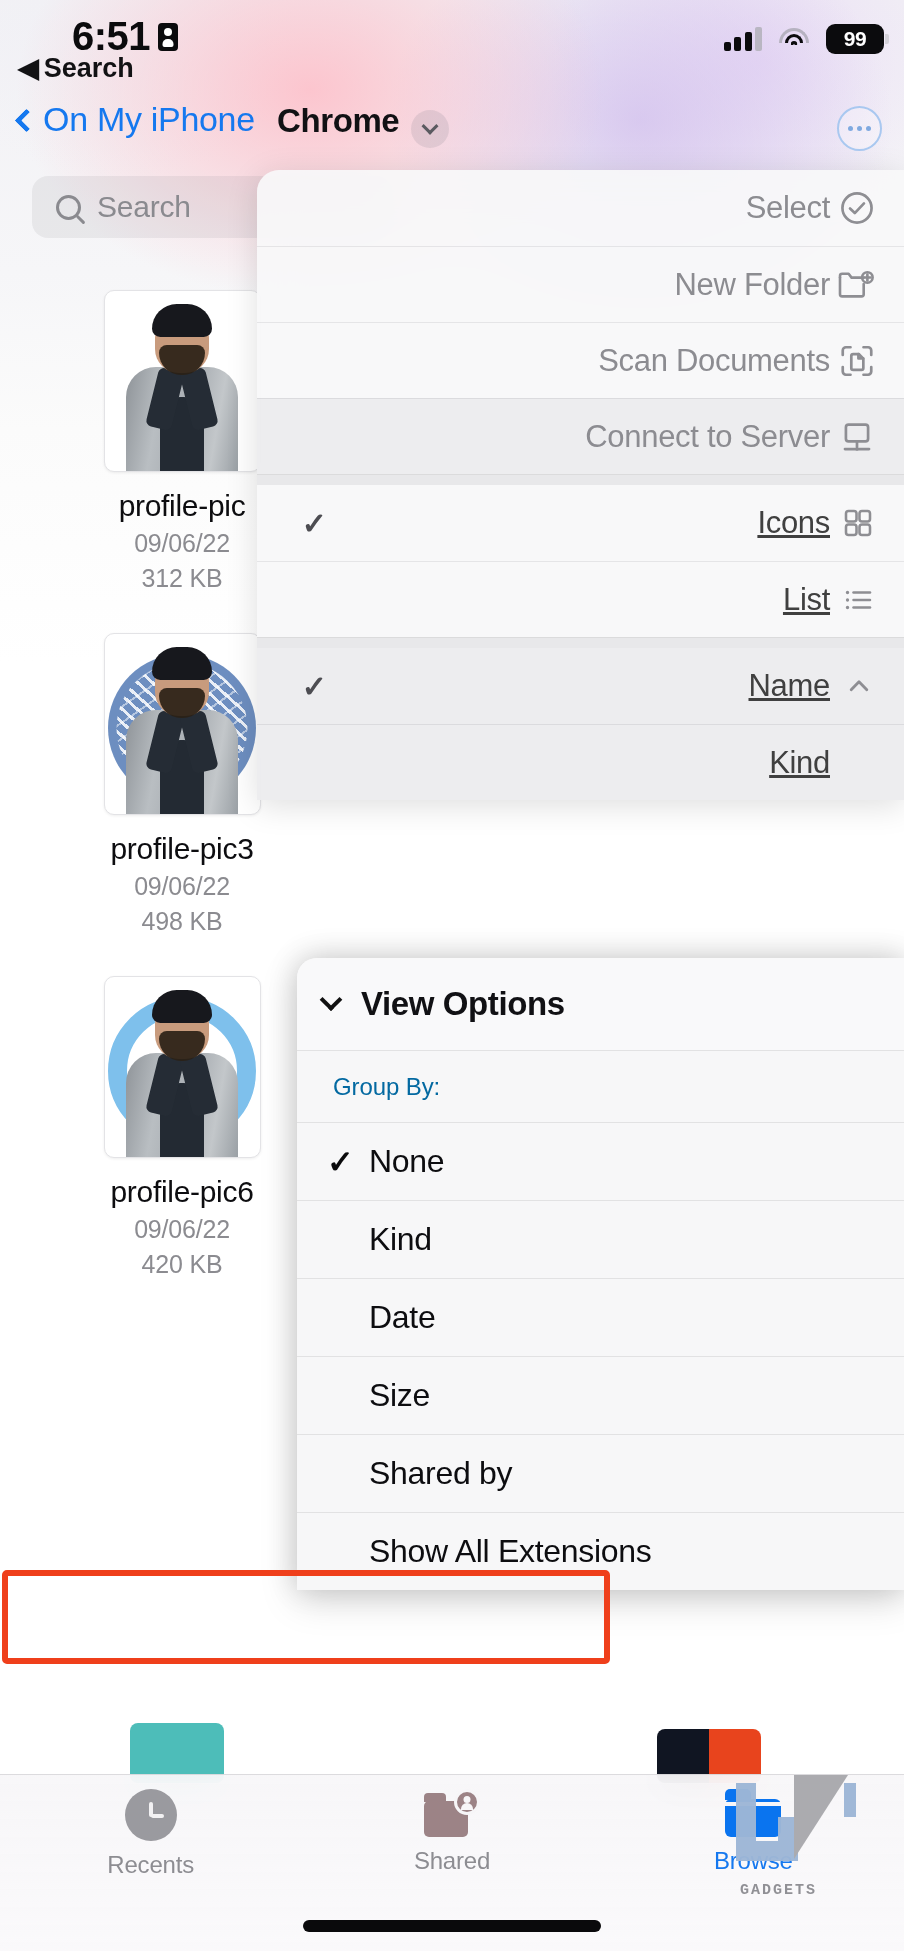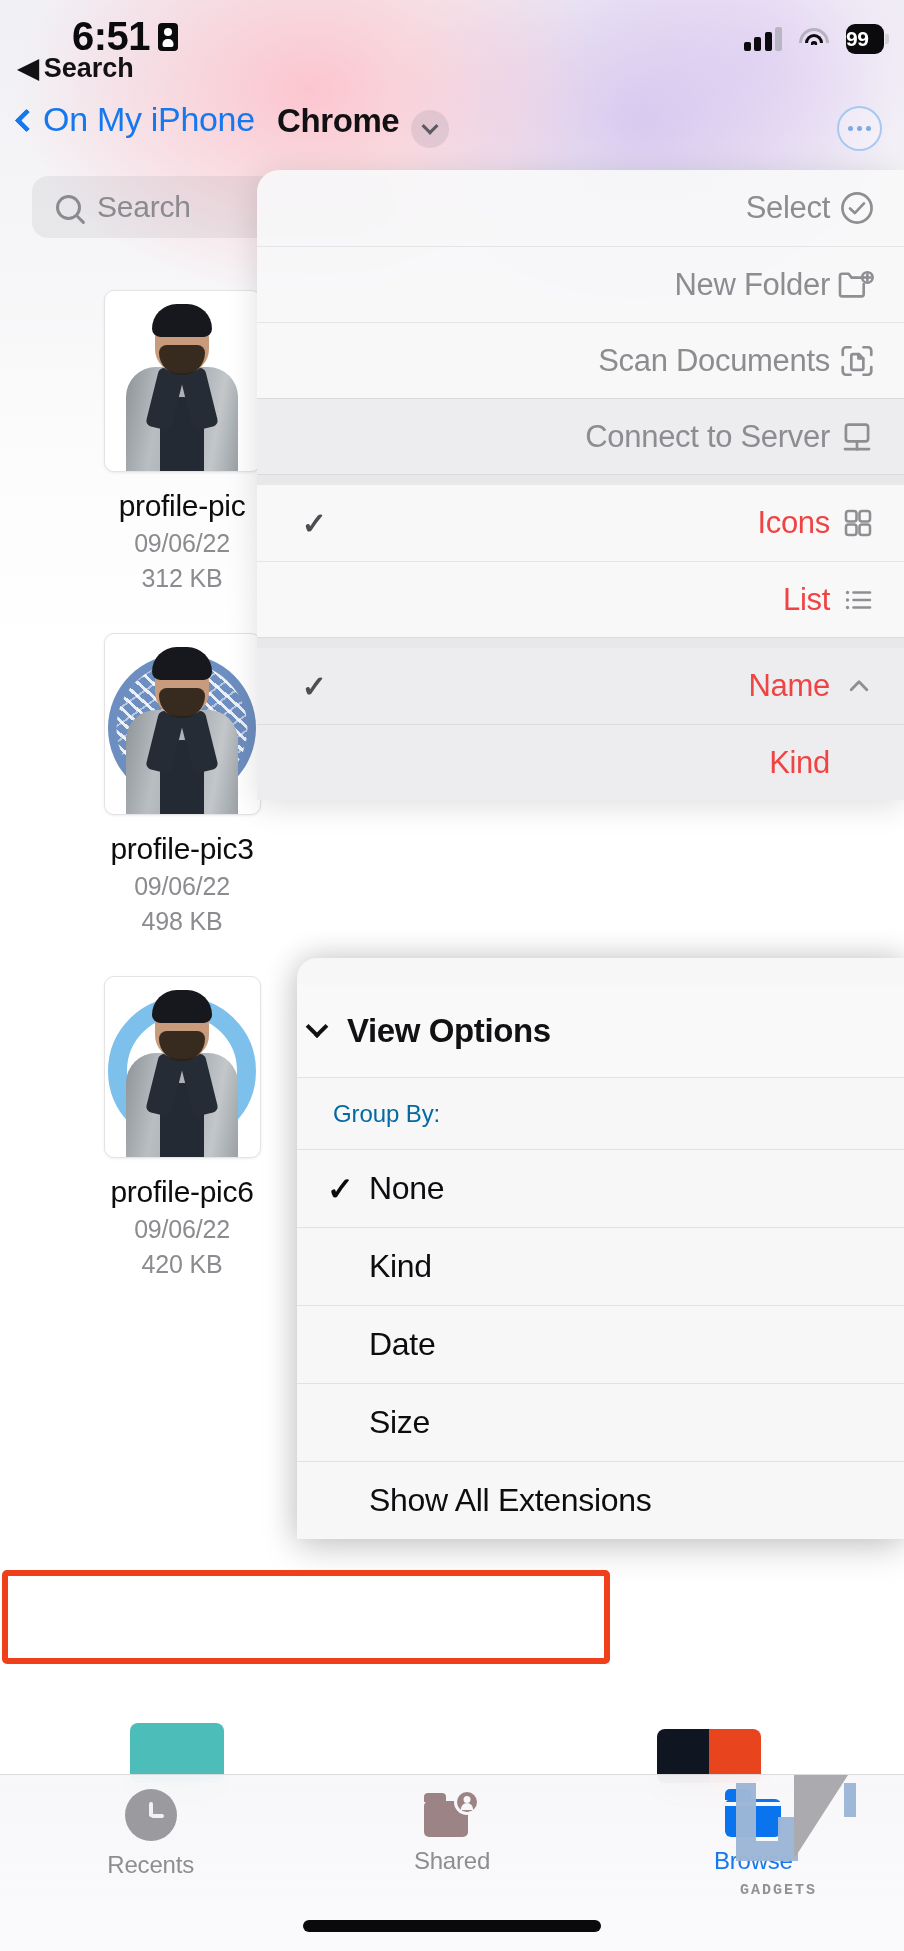--- a/index.html
+++ b/index.html
@@ -59,22 +59,22 @@
   .sig i:nth-child(2){height:14px;}
   .sig i:nth-child(3){height:19px;}
   .sig i:nth-child(4){height:24px;background:#b9b6c2;}
   .wifi { width:30px; height:23px; position:relative; }
   .wifi span{ position:absolute; left:50%; transform:translateX(-50%);
     border:3.2px solid #0b0b0d; border-bottom:none; border-radius:50% 50% 0 0 / 100% 100% 0 0;}
   .wifi span:nth-child(1){ width:30px; height:15px; top:0; border-color:#b6b2c0;}
   .wifi span:nth-child(2){ width:18px; height:9px; top:6px;}
   .wifi span:nth-child(3){ width:7px; height:4px; top:13px; border-width:3px;}
   .batt {
-    width:38px; height:30px; border-radius:9px; background:#0b0b0d;
-    display:flex; align-items:center; position:relative;
+    width:58px; height:30px; border-radius:9px; background:#0b0b0d;
+    display:flex; align-items:center; justify-content:center; position:relative;
   }
   .batt span{ color:#fff; font-size:21px; font-weight:700; letter-spacing:-0.5px;}
   .batt::after{ content:""; position:absolute; right:-5px; top:50%; transform:translateY(-50%);
     width:4px; height:10px; border-radius:0 2px 2px 0; background:#d3d1d8;}
 
   
   .navbar {
     position:absolute; top:96px; left:0; right:0; height:72px; z-index:20;
   }
   .nav-back {
@@ -161,39 +161,39 @@
   .ctx-row {
     height:76px; display:flex; align-items:center;
     padding:0 28px 0 30px; position:relative;
   }
   .ctx-row + .ctx-row { border-top:1px solid rgba(60,60,67,0.10); }
   .ctx-sep { height:11px; background:rgba(120,120,128,0.13); border-top:1px solid rgba(60,60,67,0.08); }
   .ctx-check { width:40px; font-size:30px; color:#4d4d52; font-weight:600; flex:none; }
   .ctx-check.on::before{ content:"\2713"; }
   .ctx-label { flex:1; font-size:31px; letter-spacing:-0.3px; color:#86868b; }
   .ctx-row.dim .ctx-label { color:#8c8c91; }
-  .ctx-row.strong .ctx-label { color:#ef4444; }
+  .ctx-row.strong .ctx-label { color:#404040;text-decoration:underline; }
   .ctx-row.hl { background:rgba(120,120,128,0.09); }
   .ctx-icon { width:46px; height:40px; flex:none; display:flex; align-items:center; justify-content:flex-end; }
 
   svg.ico { display:block; }
   .ico path, .ico rect, .ico circle, .ico line, .ico polyline {
     stroke:#8e8e93; stroke-width:1.7; fill:none; stroke-linecap:round; stroke-linejoin:round;
   }
   .ico .fillsq { fill:none; }
 
   
   .voptions {
     position:absolute; left:297px; top:958px; width:607px;
     background:#f7f7f8; border-radius:20px 0 0 0;
     box-shadow:0 -2px 30px rgba(0,0,0,0.16), 0 10px 38px rgba(0,0,0,0.15);
     z-index:22; overflow:hidden;
   }
-  .vo-head { height:92px; display:flex; align-items:center; padding-left:12px; gap:22px;
-             background:#f9f9fa;margin-top:27px; }
+  .vo-head { height:92px; display:flex; align-items:center; padding-left:26px; gap:22px;
+             background:#f9f9fa; }
   .vo-head .chev-u { width:16px; height:16px; border-right:4.2px solid #111;
                      border-bottom:4.2px solid #111; transform:rotate(45deg) translate(-3px,-3px); }
   .vo-title { font-size:33px; font-weight:700; color:#111114; letter-spacing:-0.4px; }
   .vo-groupby { height:72px; display:flex; align-items:center; padding-left:36px;
                 font-size:24px; color:#0369a1; border-top:1px solid rgba(60,60,67,0.11);
                 background:#f7f7f8; letter-spacing:-0.1px;}
   .vo-row { height:78px; display:flex; align-items:center; padding-left:30px;
             border-top:1px solid rgba(60,60,67,0.11); background:#f7f7f8; }
   .vo-check { width:42px; flex:none; font-size:32px; color:#0a0a0c; font-weight:700; }
   .vo-check.on::before{ content:"\2713"; }
@@ -508,20 +508,24 @@
       <span class="vo-label">Kind</span>
     </div>
     <div class="vo-row">
       <span class="vo-check"></span>
       <span class="vo-label">Date</span>
     </div>
     <div class="vo-row">
       <span class="vo-check"></span>
       <span class="vo-label">Size</span>
     </div>
+    <div class="vo-row">
+      <span class="vo-check"></span>
+      <span class="vo-label">Shared by</span>
+    </div>
     <div class="vo-row boxed">
       <span class="vo-check"></span>
       <span class="vo-label">Show All Extensions</span>
     </div>
   </div>
   <div class="redbox"></div>
 
   <div class="tabbar">
     <div class="tabs">
       <div class="tab">

